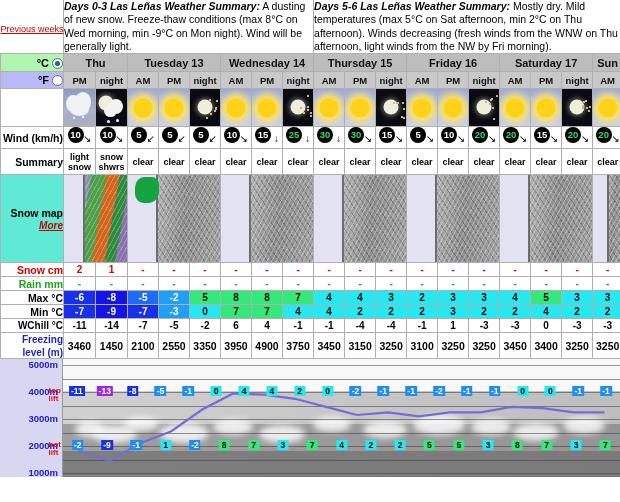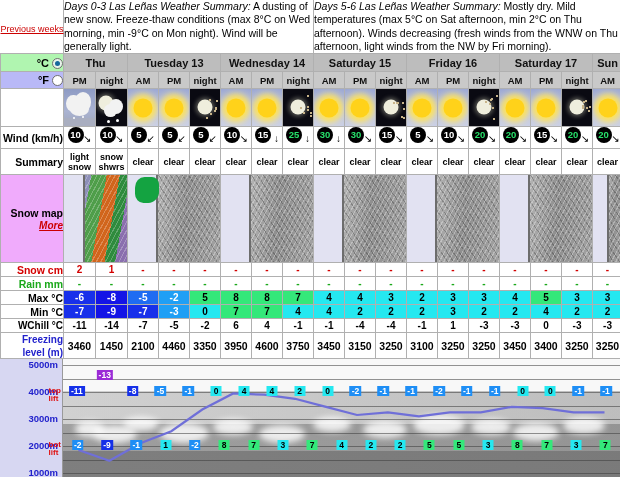--- a/index.html
+++ b/index.html
@@ -23,21 +23,21 @@
   .prevlink {
     color: #cc0000; font-size: 9px; text-decoration: underline;
     font-family: "Liberation Sans", sans-serif; cursor: pointer; white-space: nowrap;
   }
   .sumcell {
     padding: 4px 6px 4px 7px; font-size: 10.5px; line-height: 1.27;
     color: #000; background: #ffffff; vertical-align: top;
     border-top: none !important;
   }
   .sumcell.right { border-right: none !important; }
-  .sumhead { font-weight: normal; font-style: italic; }
+  .sumhead { font-weight: bold; font-style: italic; }
 
   
   .unitC { background: #b0f5b0; text-align: right; padding-right: 5px;
            font-size: 11px; font-weight: bold; height: 18px; }
   .unitF { background: #b9b9f7; text-align: right; padding-right: 5px;
            font-size: 11px; font-weight: bold; height: 17px; }
   .radio {
     display: inline-block; width: 11px; height: 11px; border-radius: 50%;
     border: 1px solid #6f6f6f; background: #fff; vertical-align: -2px; margin-left: 3px;
     position: relative;
@@ -97,21 +97,21 @@
   .warrow { position: absolute; right: 1px; bottom: 1px; font-size: 10px; color: #000; line-height: 8px; }
 
   
   .sumword {
     height: 26px; text-align: center; font-size: 9px; font-weight: bold;
     color: #000; background: #fff; line-height: 1.12;
   }
 
   
   .mapcell { height: 88px; padding: 0 !important; overflow: hidden; position: relative; }
-  .maplabel { background: #f0abfc; text-align: right; padding-right: 5px; }
+  .maplabel { background: #5eead4; text-align: right; padding-right: 5px; }
   .maplabel .t { font-size: 10.5px; font-weight: bold; }
   .maplabel .more {
     font-size: 10px; font-weight: bold; font-style: italic; color: #cc0000;
     text-decoration: underline; cursor: pointer; display: block; margin-top: 1px;
   }
   .relief { position: absolute; inset: 0; background: #9a9a9a; }
   .relief .sea { position: absolute; left: 0; top: 0; bottom: 0; width: 34%; background: #e2e2f2; }
   .relief .land {
     position: absolute; right: 0; top: 0; bottom: 0; left: 30%;
     background:
@@ -221,21 +221,21 @@
       </td>
     </tr>
 
     <tr>
       <td class="unitC">
         <span>°C</span><span class="radio on"></span>
       </td>
       <td class="dayhead" colspan="2">Thu</td>
       <td class="dayhead" colspan="3">Tuesday 13</td>
       <td class="dayhead" colspan="3">Wednesday 14</td>
-      <td class="dayhead" colspan="3">Saturday 15</td>
+      <td class="dayhead" colspan="3">Thursday 15</td>
       <td class="dayhead" colspan="3">Friday 16</td>
       <td class="dayhead" colspan="3">Saturday 17</td>
       <td class="dayhead">Sun</td>
     </tr>
 
     <tr>
       <td class="unitF">
         <span>°F</span><span class="radio"></span>
       </td>
       <td class="slot">PM</td>
@@ -602,24 +602,24 @@
           <td class="dcell">-3</td>
           <td class="dcell">-3</td>
         </tr>
     <tr class="freezrow" id="row-freez">
       <td class="rowlabel">
         <span class="freezlbl">Freezing level (m)</span>
       </td>
     <td class="dcell">3460</td>
           <td class="dcell">1450</td>
           <td class="dcell">2100</td>
-          <td class="dcell">4460</td>
+          <td class="dcell">2550</td>
           <td class="dcell">3350</td>
           <td class="dcell">3950</td>
-          <td class="dcell">4600</td>
+          <td class="dcell">4900</td>
           <td class="dcell">3750</td>
           <td class="dcell">3450</td>
           <td class="dcell">3150</td>
           <td class="dcell">3250</td>
           <td class="dcell">3100</td>
           <td class="dcell">3250</td>
           <td class="dcell">3250</td>
           <td class="dcell">3450</td>
           <td class="dcell">3400</td>
           <td class="dcell">3250</td>
@@ -657,21 +657,21 @@
         <div class="gridline" style="top: 87px;"></div>
         <div class="gridline" style="top: 114px;"></div>
         <div class="gridline" style="top: 19.5px;"></div>
         <div class="gridline" style="top: 46.5px;"></div>
         <div class="gridline" style="top: 73.5px;"></div>
         <div class="gridline" style="top: 100.5px;"></div>
         <svg class="trend" viewBox="0 0 557 118" preserveAspectRatio="none">
           <polyline points="15.5,91.0 46.4,101.8 77.4,84.3 108.3,72.2 139.3,50.5 170.2,34.4 201.1,35.7 232.1,39.8 263.0,47.9 294.0,56.0 324.9,53.3 355.9,57.3 386.8,53.3 417.8,53.3 448.7,47.9 479.6,49.2 510.6,53.3 541.5,53.3" fill="none" stroke="#6f6fd8" stroke-width="2.2"></polyline>
         </svg>
         <span class="chip c-dblue" style="left: 13.925px; top: 32px;">-11</span>
-        <span class="chip c-purple" style="left: 41.775px; top: 16px;">-13</span>
+        <span class="chip c-purple" style="left: 41.775px; top: 32px;">-13</span>
         <span class="chip c-dblue" style="left: 69.625px; top: 32px;">-8</span>
         <span class="chip c-mblue" style="left: 97.475px; top: 32px;">-5</span>
         <span class="chip c-mblue" style="left: 125.325px; top: 32px;">-1</span>
         <span class="chip c-cyan" style="left: 153.175px; top: 32px;">0</span>
         <span class="chip c-cyan" style="left: 181.025px; top: 32px;">4</span>
         <span class="chip c-cyan" style="left: 208.875px; top: 32px;">4</span>
         <span class="chip c-cyan" style="left: 236.725px; top: 32px;">2</span>
         <span class="chip c-cyan" style="left: 264.575px; top: 32px;">0</span>
         <span class="chip c-mblue" style="left: 292.425px; top: 32px;">-2</span>
         <span class="chip c-mblue" style="left: 320.275px; top: 32px;">-1</span>

